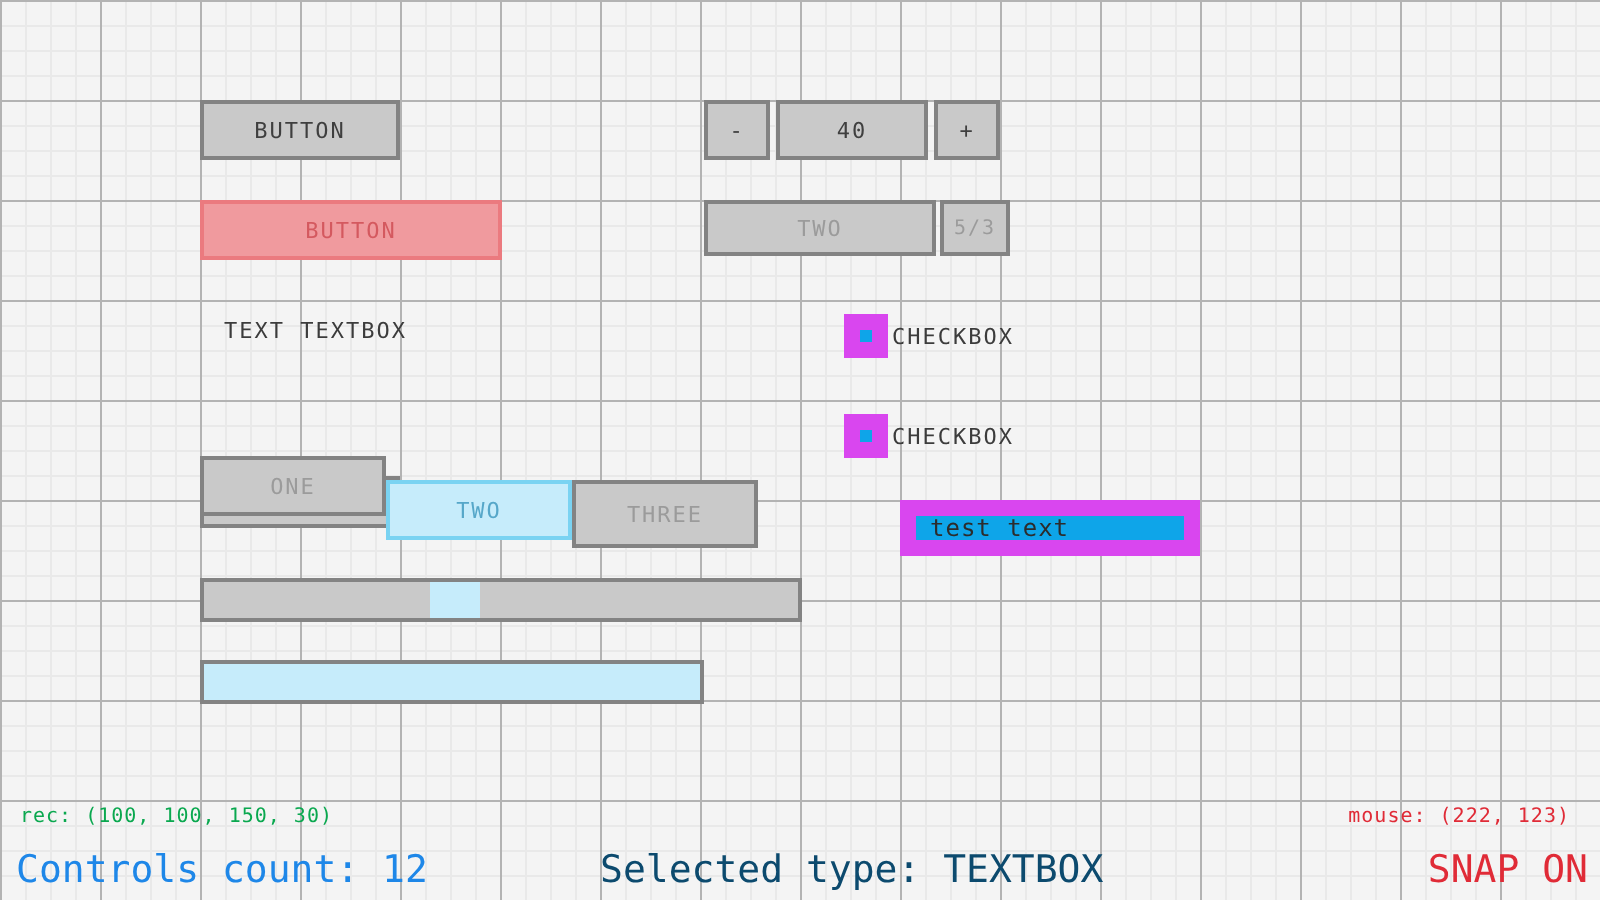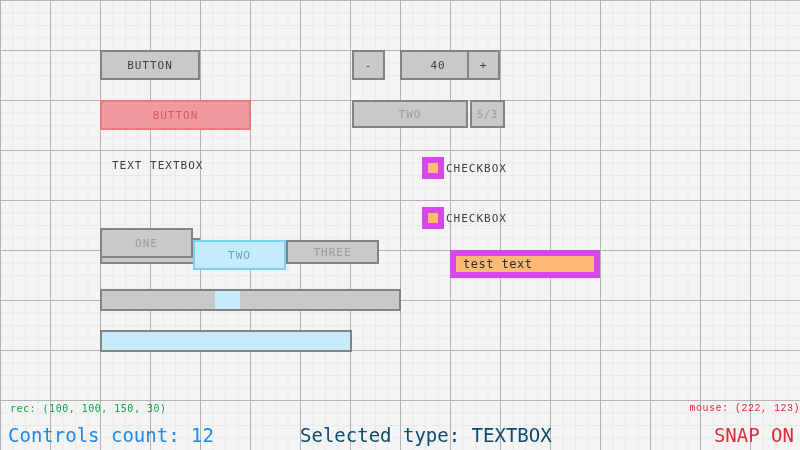--- a/index.html
+++ b/index.html
@@ -32,64 +32,64 @@
   .gui{border:2px solid #838383;background:#c9c9c9;color:#686868;}
   .gui-dark-text{color:#3f3f3f;}
   .gui-dim{color:#9b9b9b;}
 
   
   .red{border:2px solid #eb7a7f;background:#f09a9e;color:#d4595f;}
 
   
   .blue{border:2px solid #7ad3f2;background:#c6ecfb;color:#56a7c9;}
 
-  .white{border:6px solid #d946ef;background:#fdba74;color:#2c2c2c;}
+  .white{border:8px solid #d946ef;background:#0ea5e9;color:#2c2c2c;}
 
   
   #btn-normal{left:100px;top:50px;width:100px;height:30px;}
   #btn-red{left:100px;top:100px;width:151px;height:30px;}
   #label-text{left:112px;top:155px;width:auto;height:20px;
               justify-content:flex-start;color:#3c3c3c;
               font-size:11px;background:none;border:none;}
   #toggle{left:100px;top:190px;width:100px;height:26px;margin-top:48px;}
 
   #tab-one{left:100px;top:228px;width:93px;height:30px;}
   #tab-two{left:193px;top:240px;width:93px;height:30px;}
-  #tab-three{left:286px;top:240px;width:93px;height:24px;text-align:center;}
+  #tab-three{left:286px;top:240px;width:93px;height:34px;text-align:center;}
 
   #slider{left:100px;top:289px;width:301px;height:22px;
           justify-content:flex-start;padding:0;}
   #slider-thumb{position:absolute;left:113px;top:0;width:25px;height:100%;
                 background:#c6ecfb;}
   #progress{left:100px;top:330px;width:252px;height:22px;}
   #progress-fill{position:absolute;left:0;top:0;width:100%;height:100%;
                  background:#c6ecfb;}
 
   #spin-minus{left:352px;top:50px;width:33px;height:30px;}
-  #spin-value{left:388px;top:50px;width:76px;height:30px;margin-left:12px;}
+  #spin-value{left:388px;top:50px;width:76px;height:30px;}
   #spin-plus{left:467px;top:50px;width:33px;height:30px;}
 
   #dropdown{left:352px;top:100px;width:116px;height:28px;}
   #dropdown-count{left:470px;top:100px;width:35px;height:28px;font-size:10px;}
 
   #chk1-box{left:422px;top:157px;width:22px;height:22px;}
   #chk1-lbl{left:446px;top:157px;height:22px;justify-content:flex-start;
             color:#3c3c3c;font-size:11px;}
   #chk2-box{left:422px;top:207px;width:22px;height:22px;}
   #chk2-lbl{left:446px;top:207px;height:22px;justify-content:flex-start;
             color:#3c3c3c;font-size:11px;}
 
   #textbox{left:450px;top:250px;width:150px;height:28px;
            justify-content:flex-start;padding-left:7px;
            font-size:12px;letter-spacing:0.5px;}
 
   
   .status{position:absolute;font-family:"DejaVu Sans Mono","Liberation Mono",monospace;}
   #rec-info{left:10px;top:403px;font-size:10px;color:#0aa84f;letter-spacing:0.5px;text-align:center;}
-  #mouse-info{right:0;top:403px;font-size:10px;color:#e02b37;letter-spacing:0.5px;font-family:Liberation Mono, monospace;}
+  #mouse-info{right:15px;top:403px;font-size:10px;color:#e02b37;letter-spacing:0.5px;}
   #controls-count{left:8px;top:424px;font-size:19px;color:#1e87e8;letter-spacing:0px;}
   #selected-type{left:300px;top:424px;font-size:19px;color:#0c4a6e;letter-spacing:0px;}
   #snap-state{right:6px;top:424px;font-size:19px;color:#e02b37;letter-spacing:0px;}
 </style>
 </head>
 <body>
 
 <div id="grid"></div>
 
 <div id="stage">

